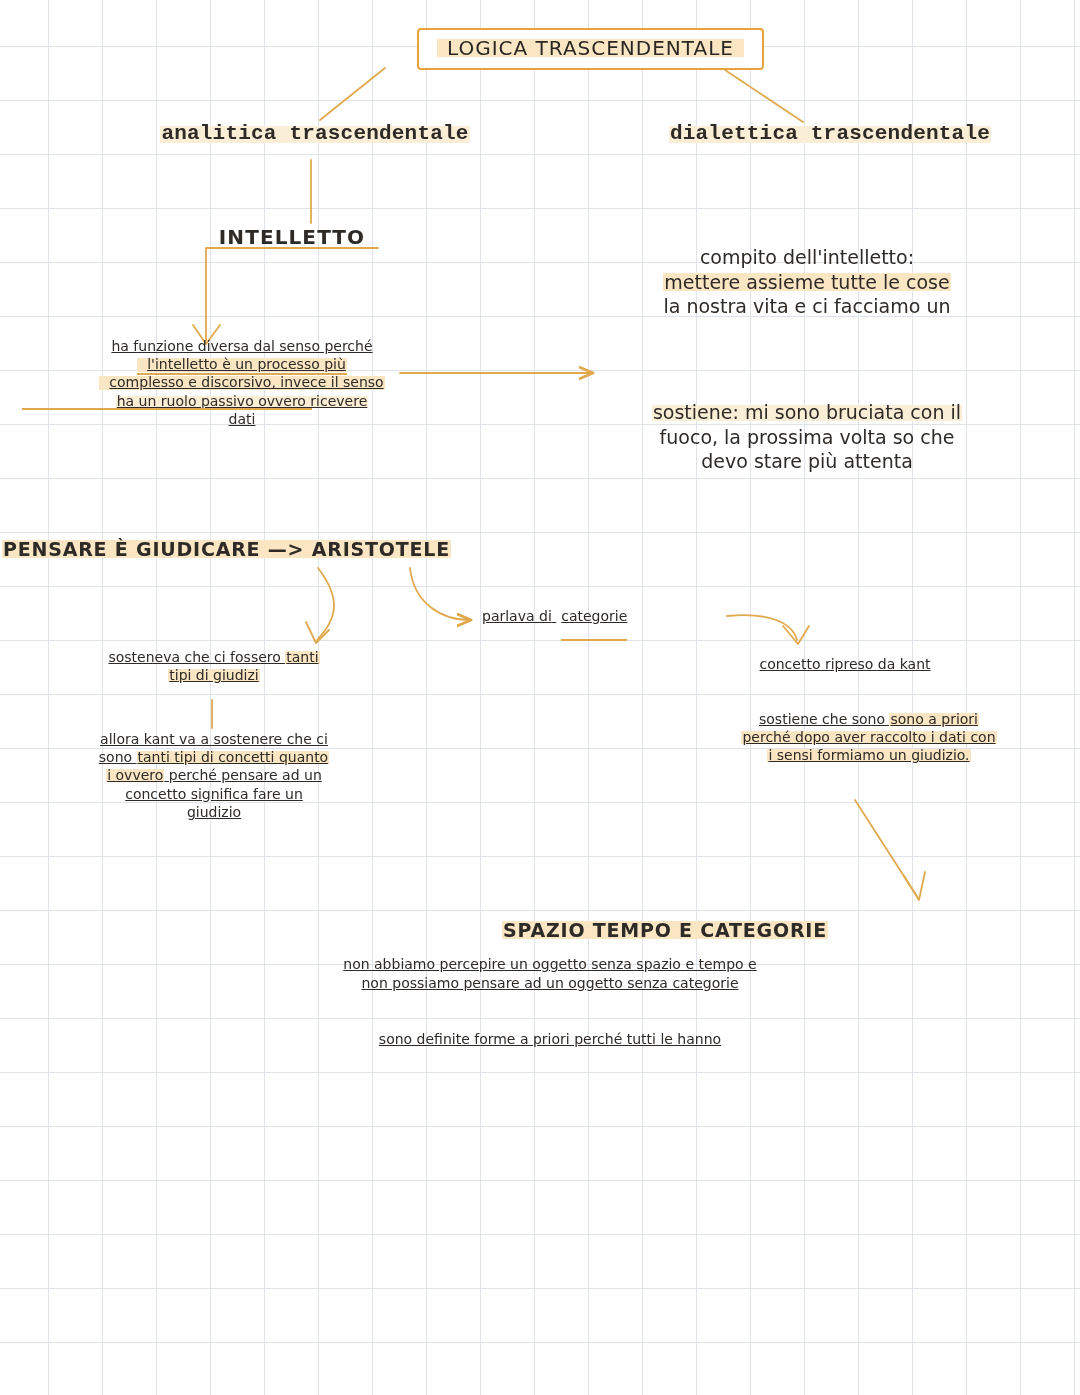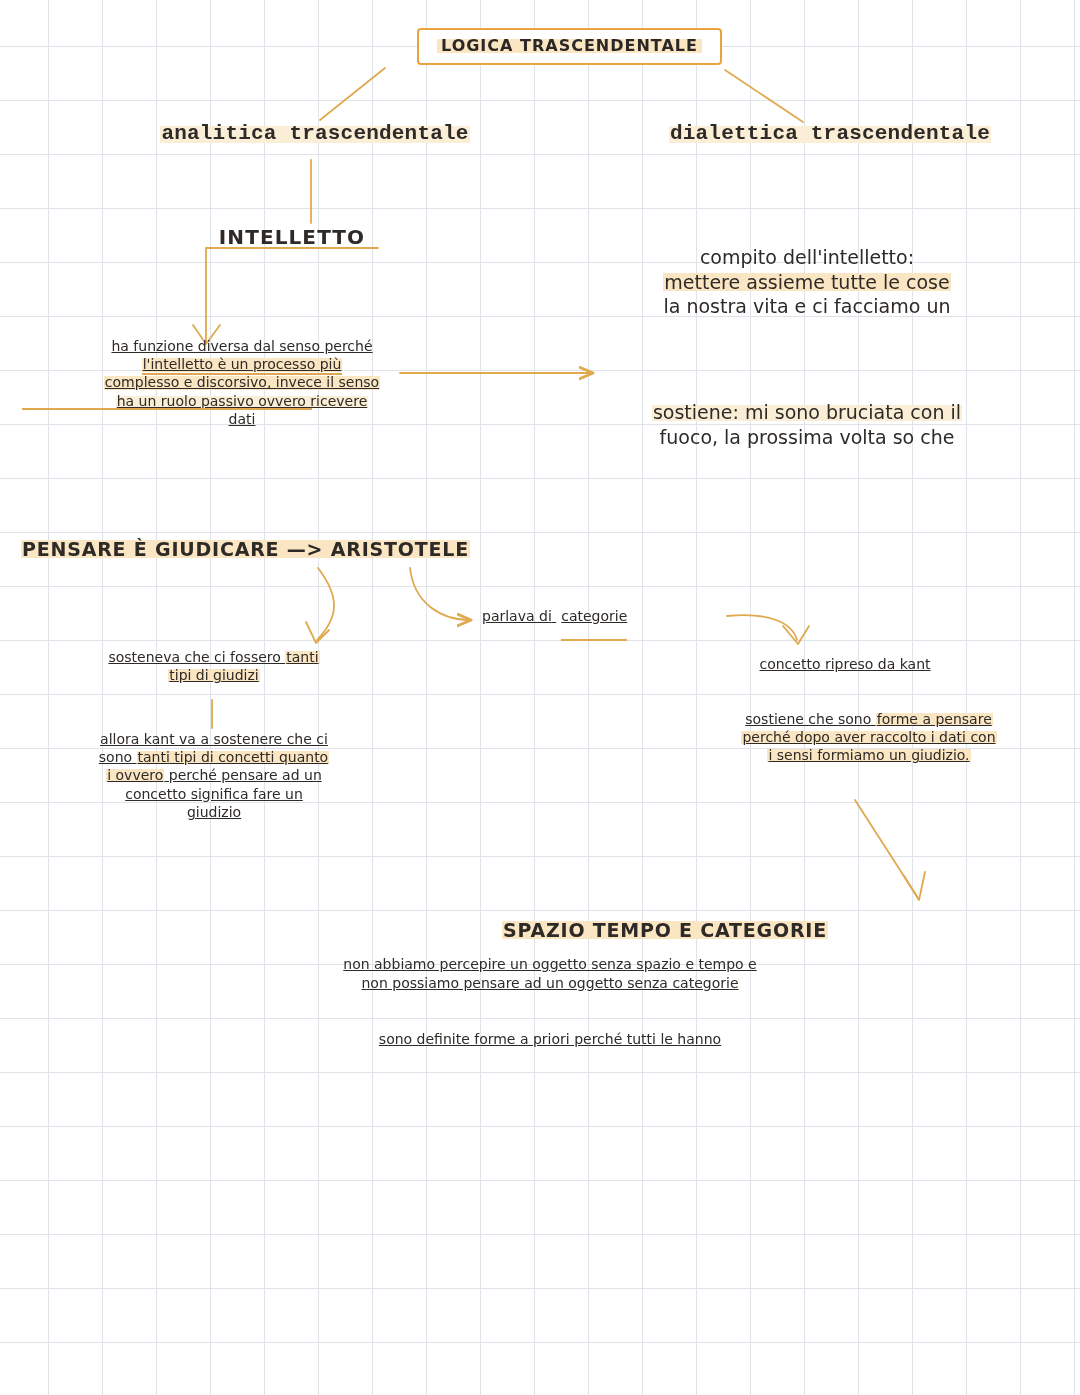--- a/index.html
+++ b/index.html
@@ -30,24 +30,24 @@
   
   .title-box{
     position:absolute;
     border:2px solid #e8a33d;
     border-radius:4px;
     padding:6px 18px 8px 18px;
     background:#ffffff;
     white-space:nowrap;
   }
   .title-box .t{
-    font-size:16px;font-weight:bold;letter-spacing:1.0px;
+    font-size:20px;font-weight:normal;letter-spacing:1.0px;
     color:#2b2724;
     background:linear-gradient(transparent 14%, #fbe6c4 14%, #fbe6c4 88%, transparent 88%);
-    padding:0 4px;
+    padding:0 10px;
   }
 
   .h1{font-size:21px;font-weight:bold;letter-spacing:.2px;font-family:Liberation Mono, monospace;}
   .h2{font-size:20px;font-weight:bold;letter-spacing:1.1px;}
   .h3{font-size:19px;font-weight:bold;letter-spacing:.8px;}
   .body{font-size:14px;text-decoration:underline;}
   .body-sm{font-size:19px;}
 
   .hl{
     background:linear-gradient(transparent 10%, #fbe6c4 10%, #fbe6c4 92%, transparent 92%);
@@ -61,21 +61,21 @@
     box-decoration-break:clone;
     -webkit-box-decoration-break:clone;
   }
   .ul{
     border-bottom:2px solid #e0a94e;
     padding-bottom:15px;
   }
   .ul-hl{
     background:linear-gradient(transparent 10%, #fbe6c4 10%, #fbe6c4 92%, transparent 92%);
     border-bottom:2px solid #e0a94e;
-    padding:0 1px 1px 1px;
+    padding:0 1px 1px 10px;
     box-decoration-break:clone;
     -webkit-box-decoration-break:clone;
   }
 </style>
 </head>
 <body>
 
 <div id="page">
 
   <svg id="svg-layer" viewBox="0 0 1080 1395">
@@ -139,23 +139,24 @@
 
   <div class="node center body-sm" style="left:598px;top:245px;width:418px;">
     <div><span class="ul">compito dell'intelletto:</span></div>
     <div><span class="hl">mettere assieme tutte le cose</span></div>
     <div>la nostra vita e ci facciamo un</div>
   </div>
 
   <div class="node center body-sm" style="left:598px;top:400px;width:418px;">
     <div><span class="hl-soft">sostiene: mi sono bruciata con il</span></div>
     <div>fuoco, la prossima volta so che</div>
+    <div>devo stare più attenta</div>
   </div>
 
-  <div class="node left h3" style="left:21px;top:537px;width:470px;">
+  <div class="node left h3" style="left:2px;top:537px;width:470px;">
     <span class="hl">PENSARE È GIUDICARE —&gt; ARISTOTELE</span>
   </div>
 
   <div class="node center body" style="left:14px;top:648px;width:400px;">
     <div>sosteneva che ci fossero <span class="hl">tanti</span></div>
     <div><span class="hl">tipi di giudizi</span></div>
   </div>
 
   <div class="node center body" style="left:14px;top:730px;width:400px;">
     <div>allora kant va a sostenere che ci</div>
@@ -168,21 +169,21 @@
   <div class="node left body" style="left:482px;top:607px;width:300px;">
     <span>parlava di</span>
     <span class="ul" style="margin-left:5px;">categorie</span>
   </div>
 
   <div class="node center body" style="left:660px;top:655px;width:370px;">
     <span>concetto ripreso da kant</span>
   </div>
 
   <div class="node center body" style="left:658px;top:710px;width:422px;">
-    <div>sostiene che sono <span class="hl">forme a pensare</span></div>
+    <div>sostiene che sono <span class="hl">sono a priori</span></div>
     <div><span class="hl">perché dopo aver raccolto i dati con</span></div>
     <div><span class="hl">i sensi formiamo un giudizio.</span></div>
   </div>
 
   <div class="node center h3" style="left:495px;top:918px;width:340px;">
     <span class="hl">SPAZIO TEMPO E CATEGORIE</span>
   </div>
 
   <div class="node center body" style="left:230px;top:955px;width:640px;line-height:1.38;">
     <div>non abbiamo percepire un oggetto senza spazio e tempo e</div>

